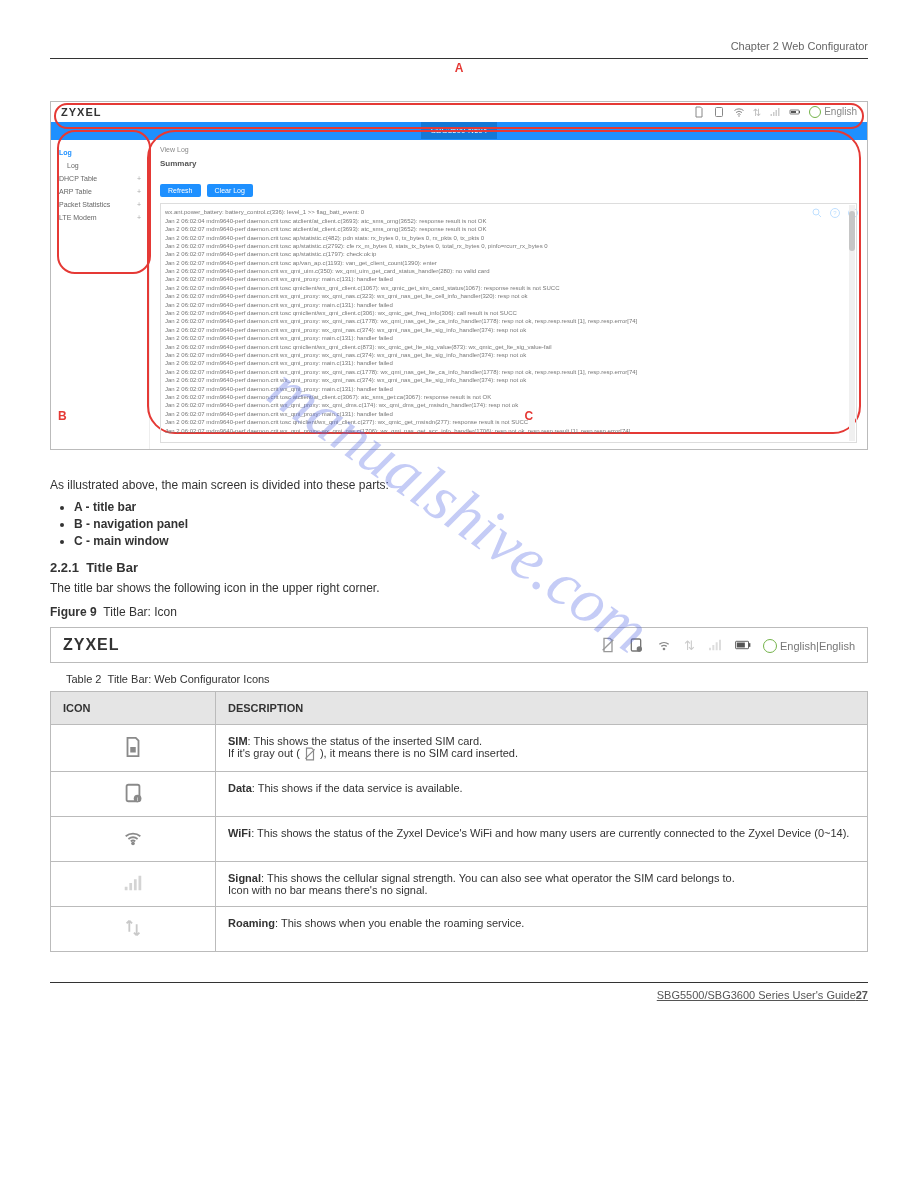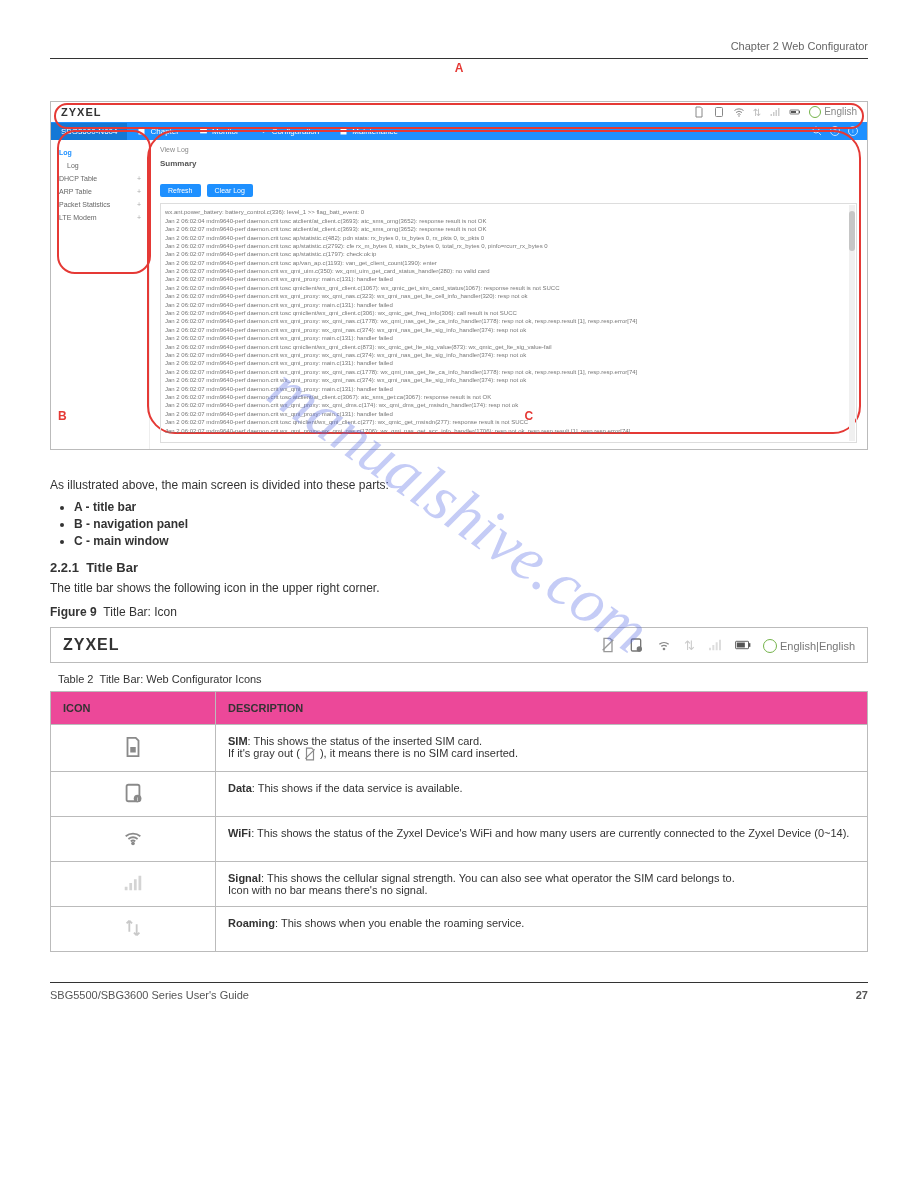--- a/index.html
+++ b/index.html
@@ -29,21 +29,21 @@
     font-size: 13px;
     margin: 12px 0 4px 0;
   }
   .body-text {
     font-size: 12px;
     line-height: 1.5;
     margin: 2px 0 6px 0;
   }
   .fig-caption {
     font-size: 11px;
-    margin: 6px 8px;
+    margin: 6px 16px;
   }
   
   .shot {
     position: relative;
     border: 1px solid #bbb;
     margin: 4px 0;
     background: #fff;
     font-size: 7px;
     color: #555;
   }
@@ -69,20 +69,21 @@
   .top-icons svg { width: 12px; height: 12px; fill: #888; }
   .globe { width:10px;height:10px;border:1px solid #74b34a;border-radius:50%;display:inline-block;position:relative;vertical-align:middle;margin-right:3px;}
   .menubar {
     background: #1e90ff;
     color: #fff;
     display: flex;
     align-items: center;
     font-size: 8px;
     padding: 0;
     height: 18px;
+    flex-direction: column;
   }
   .menutab {
     padding: 4px 10px;
     display: flex;
     align-items: center;
     gap: 4px;
   }
   .menutab svg { width:9px;height:9px;fill:#fff; }
   .menutab.sel { background: #1478d6; }
   .menuright { margin-left:auto; padding-right:8px; display:flex; gap:6px;}
@@ -171,31 +172,31 @@
     font-size:11px;
     margin-top:6px;
   }
   .iconinfo th, .iconinfo td{
     border:1px solid #bbb;
     padding:10px 12px;
     vertical-align:top;
     text-align:left;
   }
   .iconinfo thead th{
-    background:#ec4899;
+    background:#e5e5e5;
     font-size:11px;
   }
   .iconinfo td.iconcell{
     width:140px;
     text-align:center;
     vertical-align:middle;
   }
   .iconinfo svg.cell-icon{width:22px;height:22px;fill:#8a8a8a;}
   .footer-hr{border:none;border-top:1px solid #333;margin:30px 0 6px 0;}
-  .footer-row{display:flex;justify-content:space-between;font-size:11px;color:#555;}
+  .footer-row{display:flex;justify-content:flex-end;font-size:11px;color:#555;text-decoration:underline;}
 </style>
 </head>
 <body>
 
 <div class="page" style="position:relative;">
   <div class="wm">manualshive.com</div>
 
   <div class="hdr-right">Chapter 2 Web Configurator</div>
   <hr class="hr">
 

